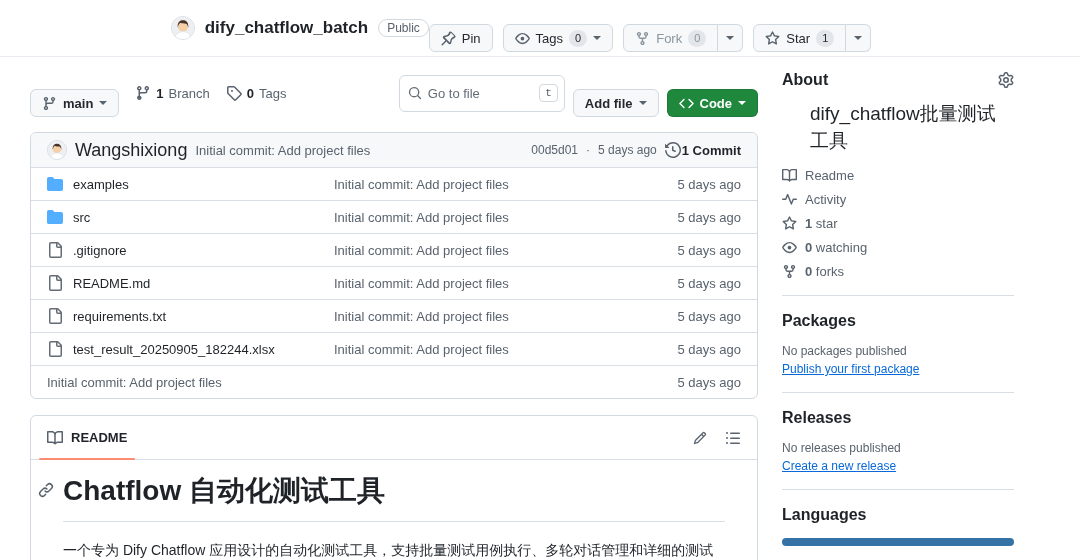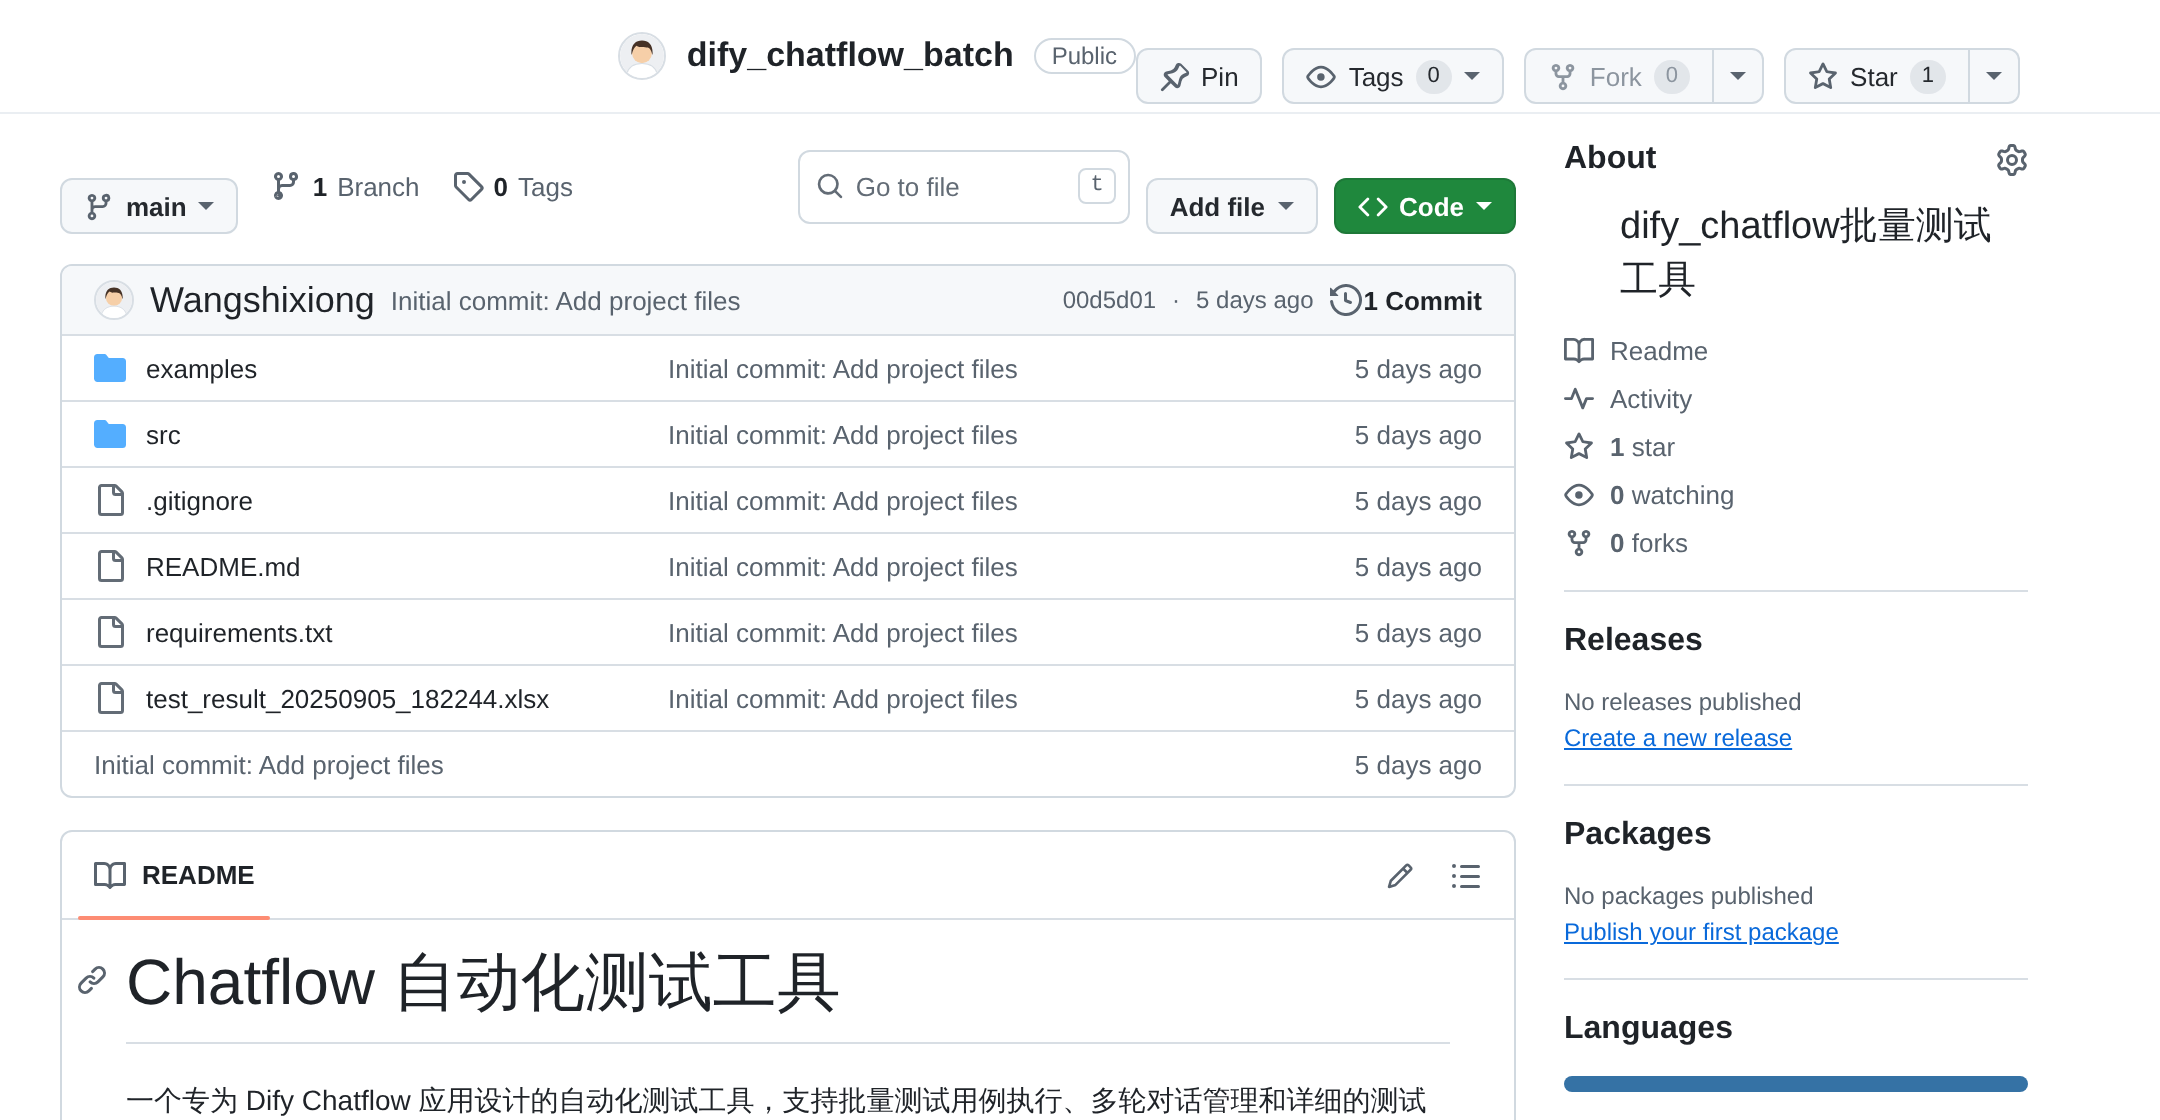--- a/index.html
+++ b/index.html
@@ -6,21 +6,21 @@
   html, body { width: 1080px; height: 560px; overflow: hidden; }
   body {
     font-family: "Liberation Sans", "DejaVu Sans", sans-serif;
     color: #1f2328; background: #ffffff; font-size: 13px;
   }
   svg.oi { width: 16px; height: 16px; fill: currentColor; flex-shrink: 0; display: block; }
 
   
   .topbar {
     height: 57px; border-bottom: 1px solid #eaeef2;
-    display: flex; align-items: center; justify-content: flex-end;
+    display: flex; align-items: center; justify-content: center;
     padding: 0 70px 0 32px;
   }
   .repo-id { display: flex; align-items: center; gap: 10px; }
   .avatar { width: 24px; height: 24px; border-radius: 50%; overflow: hidden; border: 1px solid #d8dee4; flex-shrink: 0; }
   .avatar svg { width: 100%; height: 100%; display: block; }
   .repo-title { font-size: 17px; font-weight: 700; }
   .badge-pill {
     font-size: 12px; color: #59636e; border: 1px solid #d1d9e0;
     border-radius: 2em; padding: 1px 8px; font-weight: 500;
   }
@@ -98,21 +98,21 @@
   }
   .readme-tab .oi { color: #59636e; }
   .readme-tab::after {
     content: ""; position: absolute; left: 8px; right: 8px; bottom: -1px; height: 2px;
     background: #fd8c73; border-radius: 2px;
   }
   .readme-tools { display: flex; align-items: center; gap: 18px; color: #59636e; }
   .readme-tools .oi { cursor: pointer; }
   .readme-content { padding: 14px 32px 32px; position: relative; }
   .md-h1 {
-    position: relative; font-size: 32px; font-weight: 400; line-height: 34px;
+    position: relative; font-size: 28px; font-weight: 700; line-height: 34px;
     padding-bottom: 13px; border-bottom: 1px solid #d8dee4;
   }
   .anchor-link { position: absolute; left: -25px; top: 8px; color: #59636e; cursor: pointer; }
   .md-p { margin-top: 18px; font-size: 14px; line-height: 1.55; color: #1f2328; }
 
   
   .side-section { padding: 16px 0; border-bottom: 1px solid #d8dee4; }
   .side-section.first { padding-top: 14px; }
   .side-section.last { border-bottom: none; }
   .side-title-row { display: flex; align-items: center; justify-content: space-between; }
@@ -411,29 +411,29 @@
         <span class="about-item">
           <svg class="oi" viewBox="0 0 16 16">
               <path d="M5 5.372v.878c0 .414.336.75.75.75h4.5a.75.75 0 0 0 .75-.75v-.878a2.25 2.25 0 1 1 1.5 0v.878a2.25 2.25 0 0 1-2.25 2.25h-1.5v2.128a2.251 2.251 0 1 1-1.5 0V8.5h-1.5A2.25 2.25 0 0 1 3.5 6.25v-.878a2.25 2.25 0 1 1 1.5 0ZM5 3.25a.75.75 0 1 0-1.5 0 .75.75 0 0 0 1.5 0Zm6.75.75a.75.75 0 1 0 0-1.5.75.75 0 0 0 0 1.5Zm-3 8.75a.75.75 0 1 0-1.5 0 .75.75 0 0 0 1.5 0Z"></path>
             </svg>
           <span><span class="num">0</span> <span>forks</span></span>
         </span>
       </div>
     </div>
 
     <div class="side-section">
+      <span class="side-title">Packages</span>
+      <div class="side-empty">No packages published</div>
+      <span class="side-link">Publish your first package</span>
+    </div>
+
+    <div class="side-section">
       <span class="side-title">Releases</span>
       <div class="side-empty">No releases published</div>
       <span class="side-link">Create a new release</span>
-    </div>
-
-    <div class="side-section">
-      <span class="side-title">Packages</span>
-      <div class="side-empty">No packages published</div>
-      <span class="side-link">Publish your first package</span>
     </div>
 
     <div class="side-section">
       <span class="side-title">Languages</span>
       <div class="lang-bar"></div>
       <div class="lang-item">
         <span class="lang-dot"></span>
         <span class="lang-name">Python</span>
         <span class="lang-pct">100.0%</span>
       </div>

